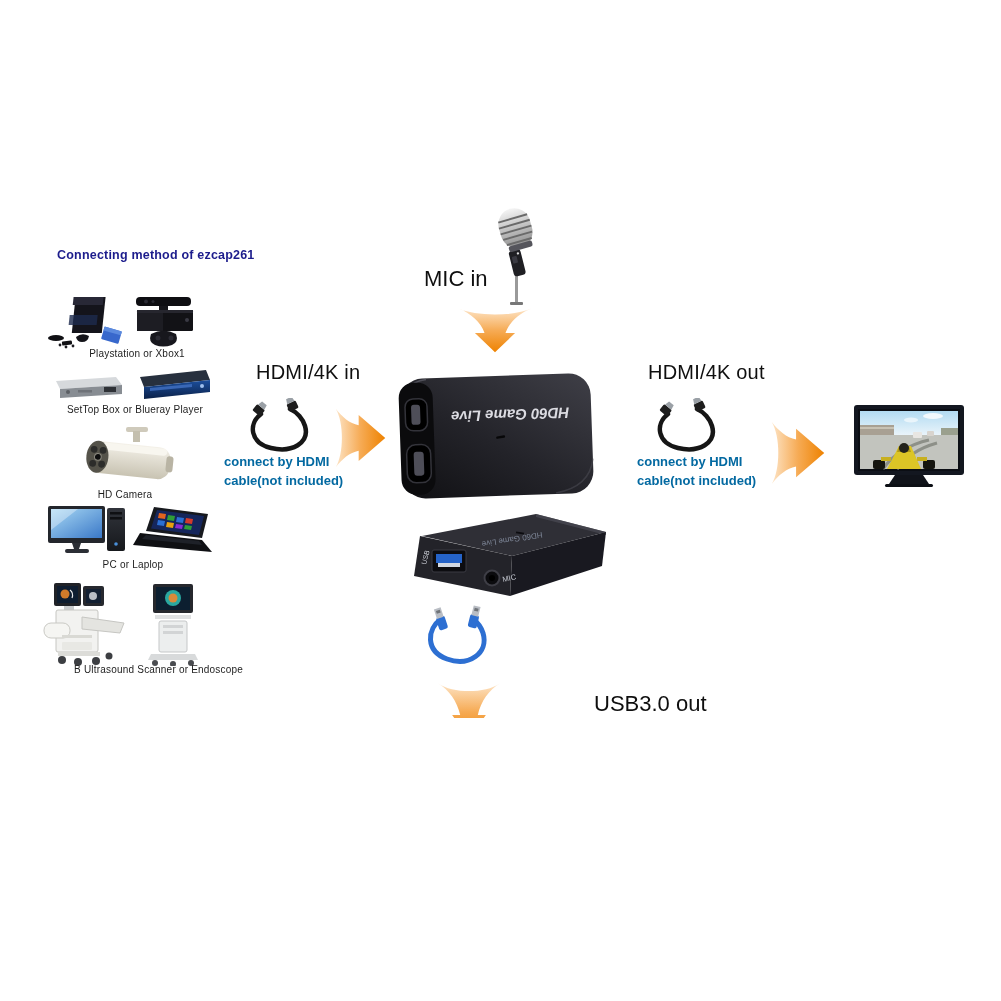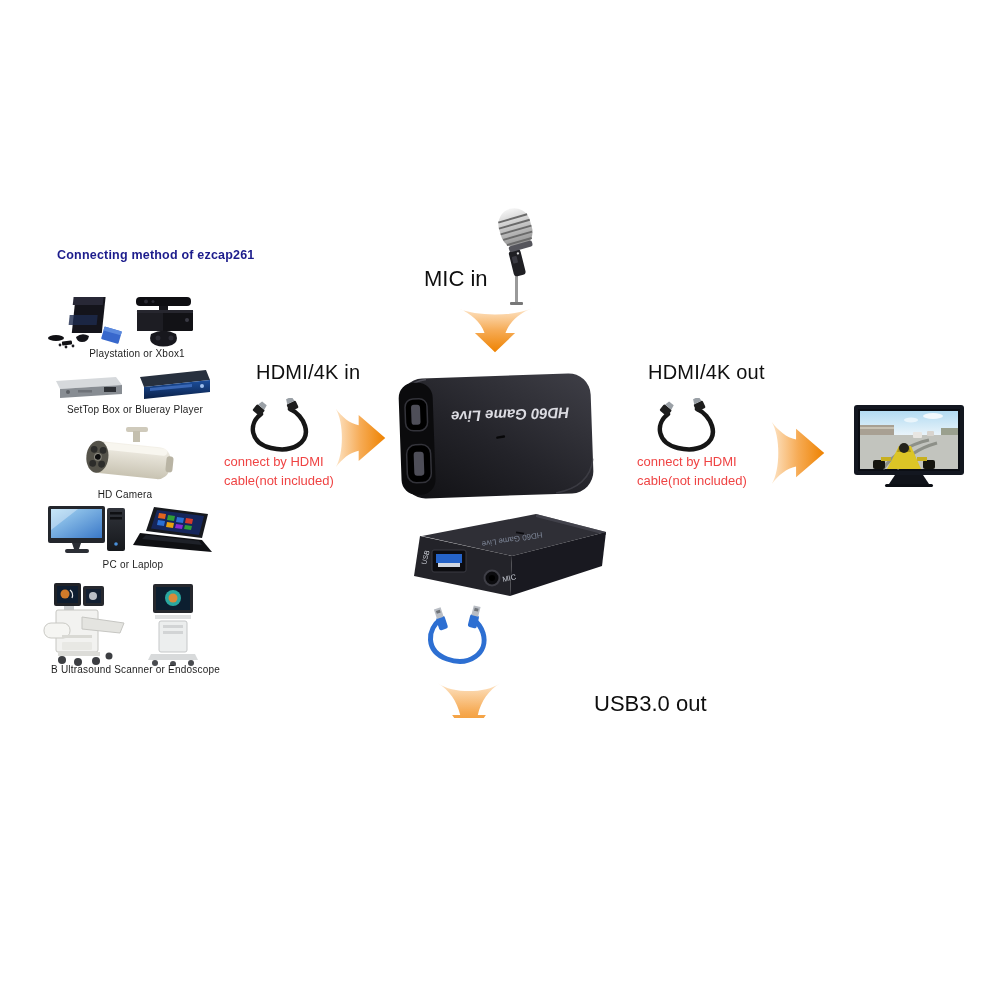--- a/index.html
+++ b/index.html
@@ -5,21 +5,21 @@
   * { margin:0; padding:0; box-sizing:border-box; }
   html,body { background:#ffffff; }
   body { font-family:"Liberation Sans", sans-serif; }
   .canvas { position:relative; width:1001px; height:718px; background:#fff; overflow:hidden; }
   .abs { position:absolute; }
   .title { font-size:12.5px; font-weight:bold; color:#1c1c8c; letter-spacing:.2px; }
   .caption { font-size:10px; color:#1d1d1d; text-align:center; letter-spacing:.2px; }
   .caption-bold { font-size:13px; font-weight:bold; color:#1d1d1d; text-align:center; }
   .heading { font-size:20px; color:#0f0f0f; letter-spacing:.2px; }
   .heading-lg { font-size:22px; color:#0f0f0f; }
-  .note { font-size:13px; font-weight:normal; color:#ef4444; line-height:19px; }
+  .note { font-size:13px; font-weight:bold; color:#0369a1; line-height:19px; }
   svg { display:block; }
 </style>
 </head>
 <body>
 
 <div class="canvas">
 
   <svg width="0" height="0" style="position:absolute" aria-hidden="true">
     <defs>
       <linearGradient id="gArrH" x1="0" y1="0" x2="1" y2="0">
@@ -182,21 +182,21 @@
       <circle cx="27" cy="14" r="4.5" fill="#d98a3a"></circle>
     <rect x="9" y="31" width="36" height="4" fill="#dfe1e2"></rect>
     <rect x="13" y="37" width="28" height="31" rx="2" fill="#eceeee" stroke="#c5c7c8"></rect>
     <rect x="17" y="41" width="20" height="3" fill="#d2d4d5"></rect>
     <rect x="17" y="47" width="20" height="3" fill="#d2d4d5"></rect>
     <polygon points="5,70 49,70 52,76 2,76" fill="#d8dadb"></polygon>
     <circle cx="9" cy="79" r="3" fill="#4a4c50"></circle>
       <circle cx="27" cy="80" r="3" fill="#4a4c50"></circle>
       <circle cx="45" cy="79" r="3" fill="#4a4c50"></circle>
   </svg>
-  <div class="abs caption" style="left:28px; top:664px; width:215px;">B Ultrasound Scanner or Endoscope</div>
+  <div class="abs caption" style="left:28px; top:664px; width:215px;text-align:right;">B Ultrasound Scanner or Endoscope</div>
 
   <div class="abs heading" style="left:256px; top:361px;">HDMI/4K in</div>
   <svg class="abs" style="left:244px; top:398px;" width="72" height="56" viewBox="0 0 72 56">
     <path d="M17,16 C4,26 6,45 27,50 C48,55 66,45 61,28 C59,21 53,14 46,11" fill="none" stroke="#161616" stroke-width="4.5" stroke-linecap="round"></path>
     <g transform="translate(14,13) rotate(-140)">
       <rect x="-5" y="-3" width="10" height="8" rx="1.5" fill="#1d1d1d"></rect>
       <polygon points="-4,5 4,5 3,10 -3,10" fill="#9aa0a6"></polygon>
     </g>
     <g transform="translate(49,9) rotate(155)">
       <rect x="-5" y="-3" width="10" height="8" rx="1.5" fill="#1d1d1d"></rect>

